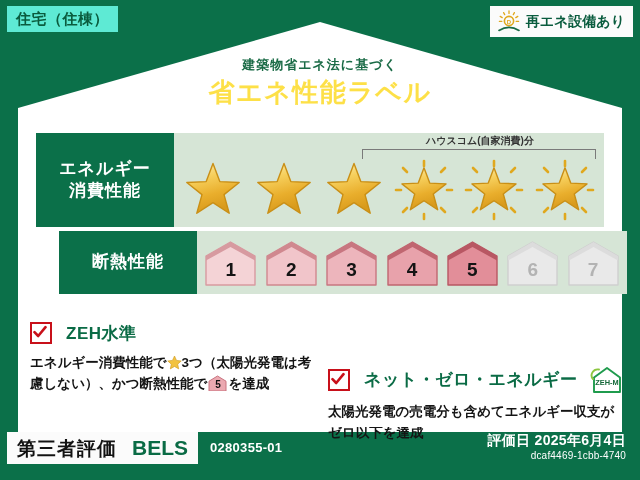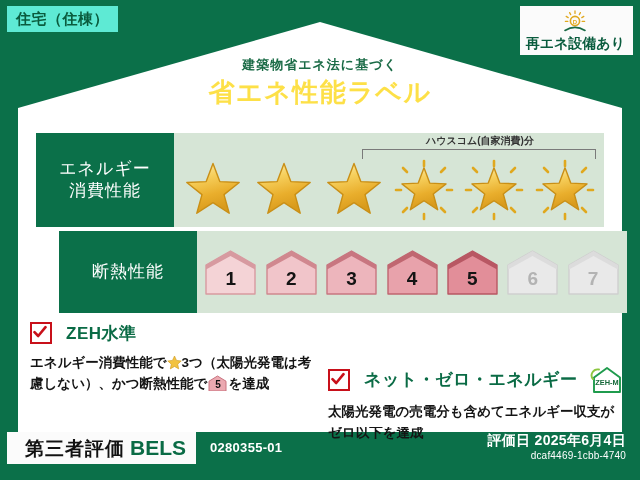--- a/index.html
+++ b/index.html
@@ -26,21 +26,21 @@
     white-space:nowrap;z-index:8;
   }
 
   
   .tag-renew{
     position:absolute;right:7px;top:6px;
     background:#fbfbfb;color:#0a5c3e;
     font-size:14px;font-weight:bold;
     padding:4px 8px 5px 6px;line-height:1;
     display:flex;align-items:center;gap:4px;
-    white-space:nowrap;z-index:8;flex-direction:column;
+    white-space:nowrap;z-index:8;
   }
   .sun-ico{width:26px;height:22px;flex:0 0 auto;display:block;}
 
   
   .head{
     position:absolute;left:0;right:0;top:58px;text-align:center;z-index:6;
   }
   .head .sub{
     font-size:13px;font-weight:bold;color:#1a6b46;letter-spacing:1px;
     line-height:1;margin-bottom:8px;
@@ -55,26 +55,26 @@
     position:absolute;left:36px;top:133px;width:568px;height:161px;z-index:6;
   }
   .watermark{
     position:absolute;left:50%;top:52px;transform:translateX(-50%);
     font-size:46px;font-weight:bold;color:rgba(255,255,255,.62);
     letter-spacing:8px;white-space:nowrap;pointer-events:none;z-index:3;
   }
 
   .row{position:absolute;left:0;width:568px;display:flex;}
   .row-energy{top:0;height:94px;}
-  .row-insul{top:98px;height:82px;padding-left:23px;}
+  .row-insul{top:98px;height:63px;padding-left:23px;}
 
   .rowlabel{
     width:138px;flex:0 0 138px;background:#0b7049;color:#fff;
     display:flex;align-items:center;justify-content:center;text-align:center;
-    font-size:17px;font-weight:normal;letter-spacing:1px;line-height:1.3;
+    font-size:17px;font-weight:bold;letter-spacing:1px;line-height:1.3;
   }
   .rowbody{
     flex:1;background:#d6e5d6;position:relative;
   }
 
   
   .solar-note{
     position:absolute;right:8px;top:3px;width:232px;text-align:center;
     font-size:10px;font-weight:bold;color:#333;line-height:1;z-index:5;
   }
@@ -140,21 +140,21 @@
     font-size:10px;color:#111;line-height:1;
   }
 
   
   .foot-rule{
     position:absolute;left:18px;right:18px;top:425px;height:2px;
     background:#ffffff;z-index:7;
   }
   .bels-box{
     position:absolute;left:7px;top:432px;background:#fbfbfb;
-    padding:5px 10px 6px 18px;display:flex;align-items:baseline;gap:5px;
+    padding:5px 10px 6px 10px;display:flex;align-items:baseline;gap:15px;
     line-height:1;z-index:8;
   }
   .bels-jp{font-size:19px;font-weight:bold;color:#121212;letter-spacing:1px;}
   .bels-en{font-size:21px;font-weight:bold;color:#0a6b45;letter-spacing:0px;}
   .bels-no{
     position:absolute;left:210px;top:440px;color:#fff;
     font-size:13px;font-weight:bold;letter-spacing:.3px;z-index:8;
   }
   .foot-right{
     position:absolute;right:14px;top:432px;text-align:right;color:#fff;z-index:8;

